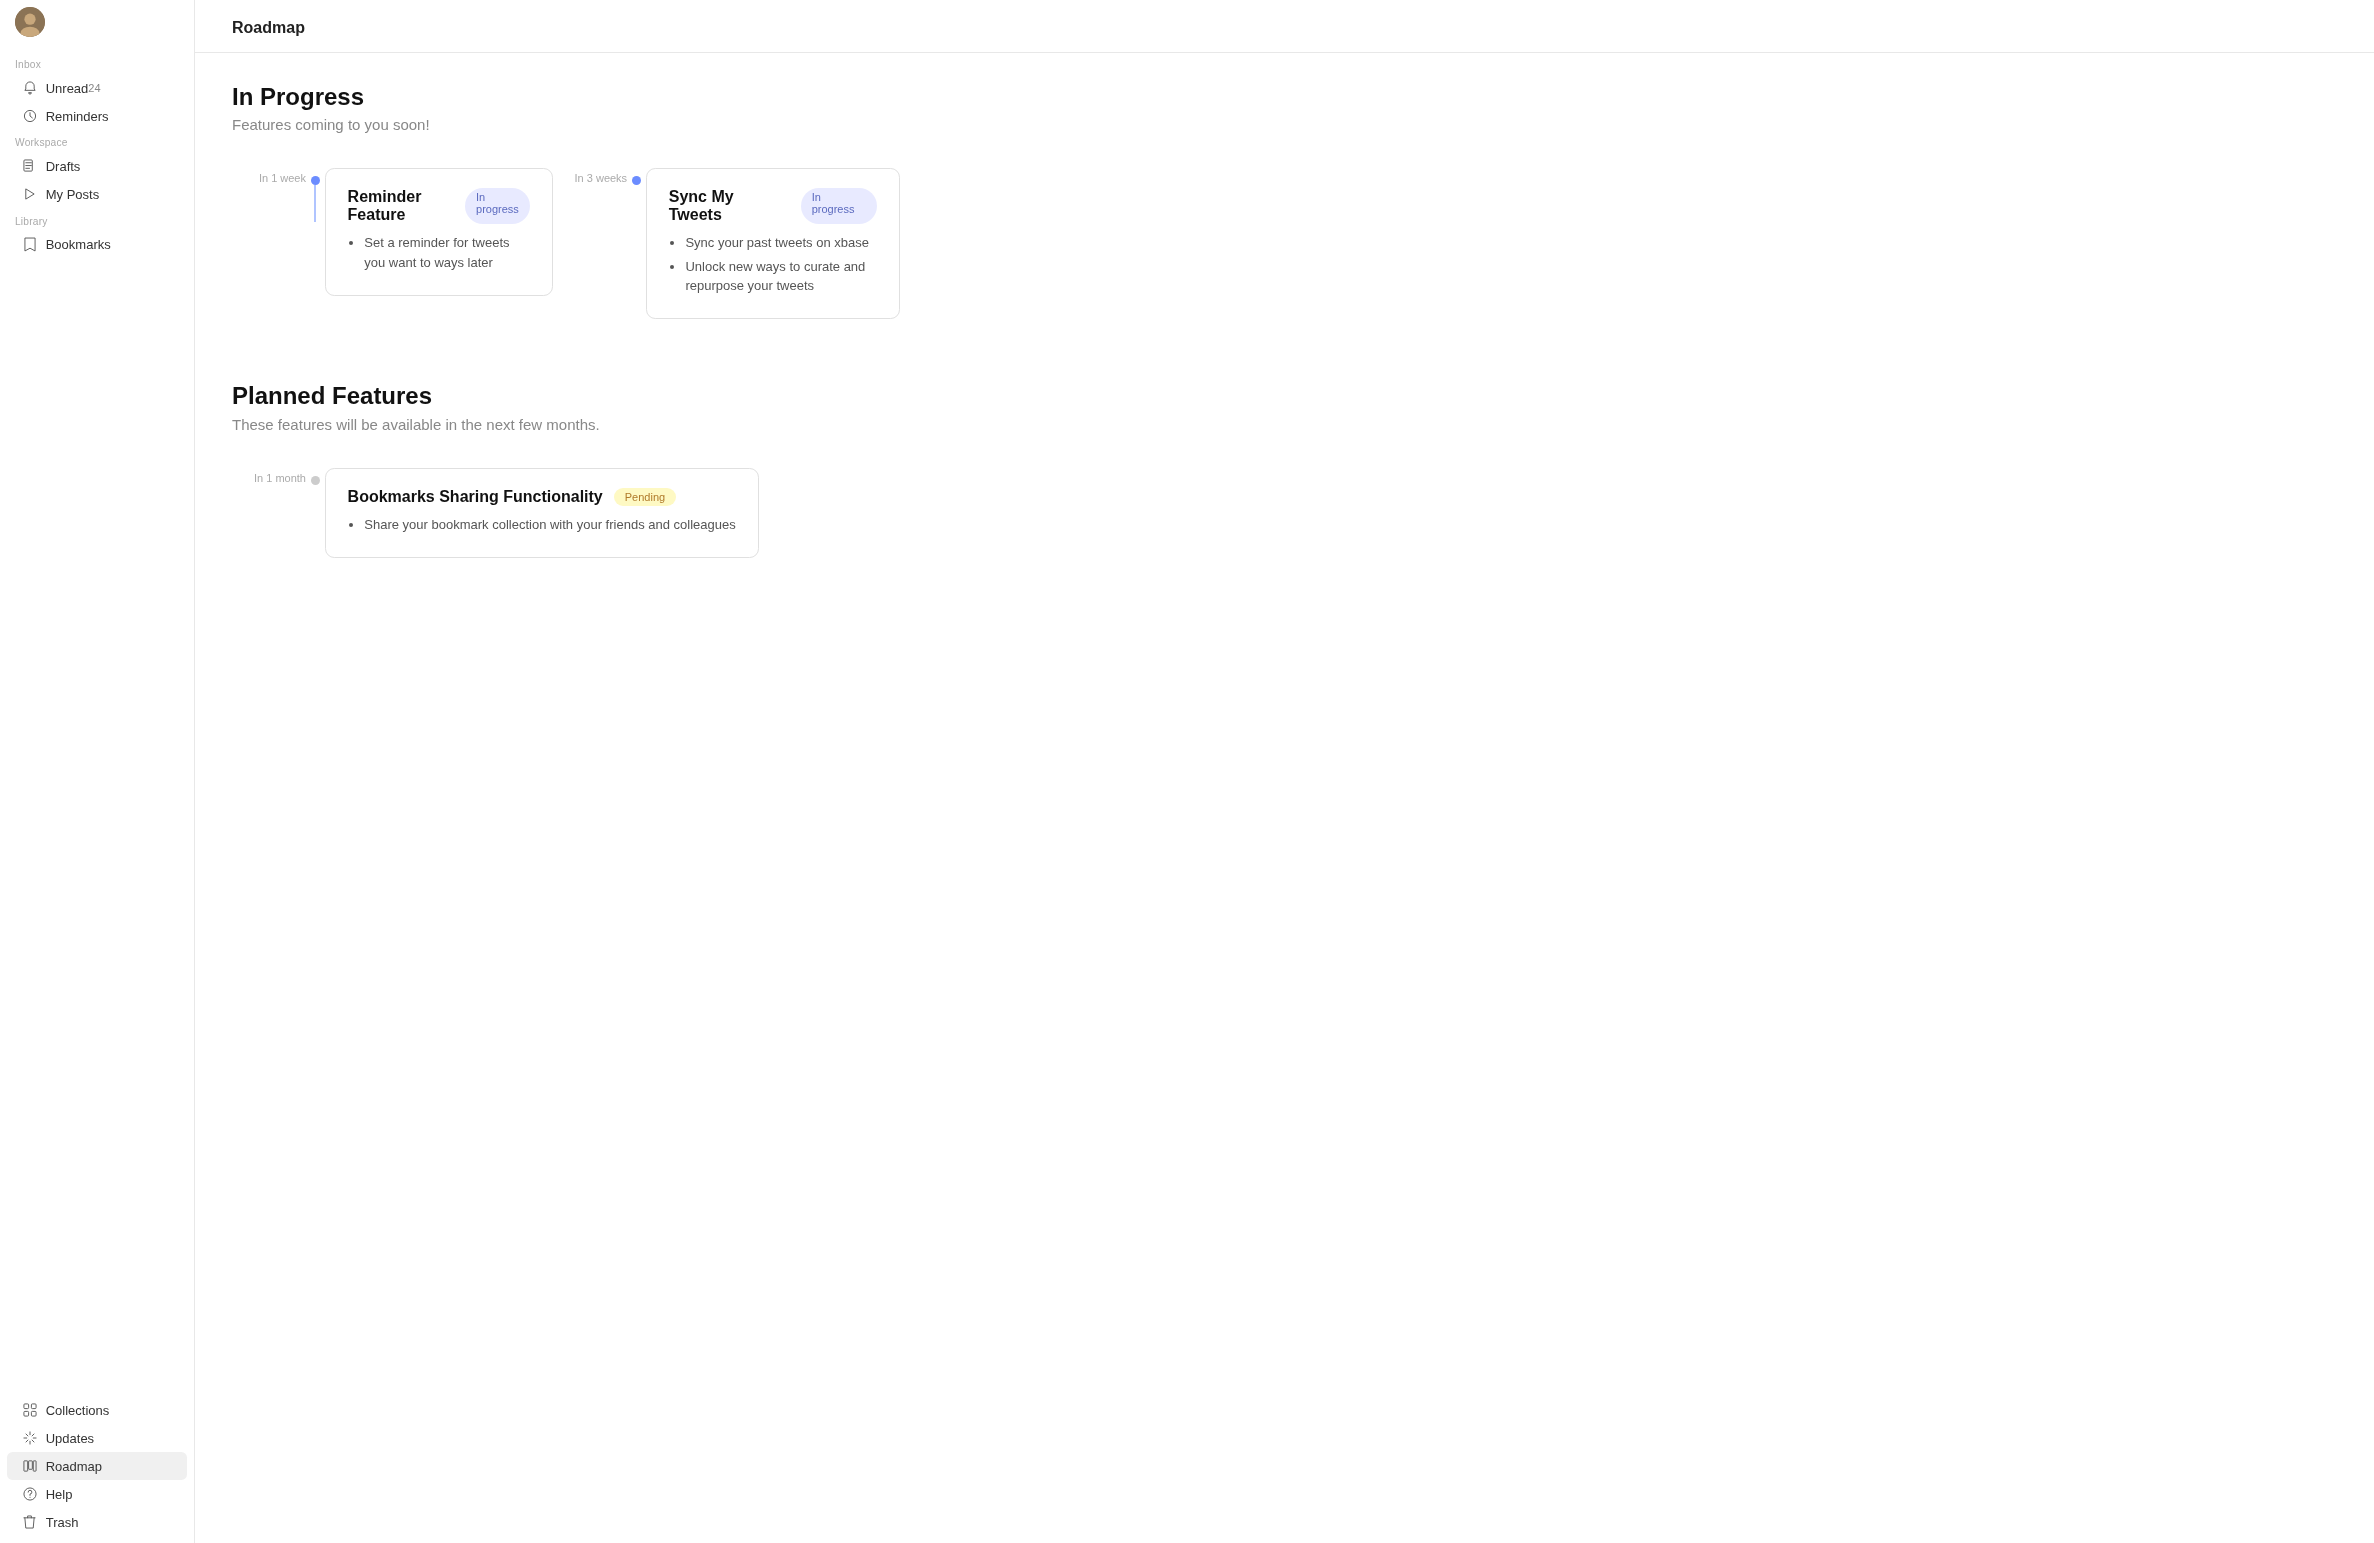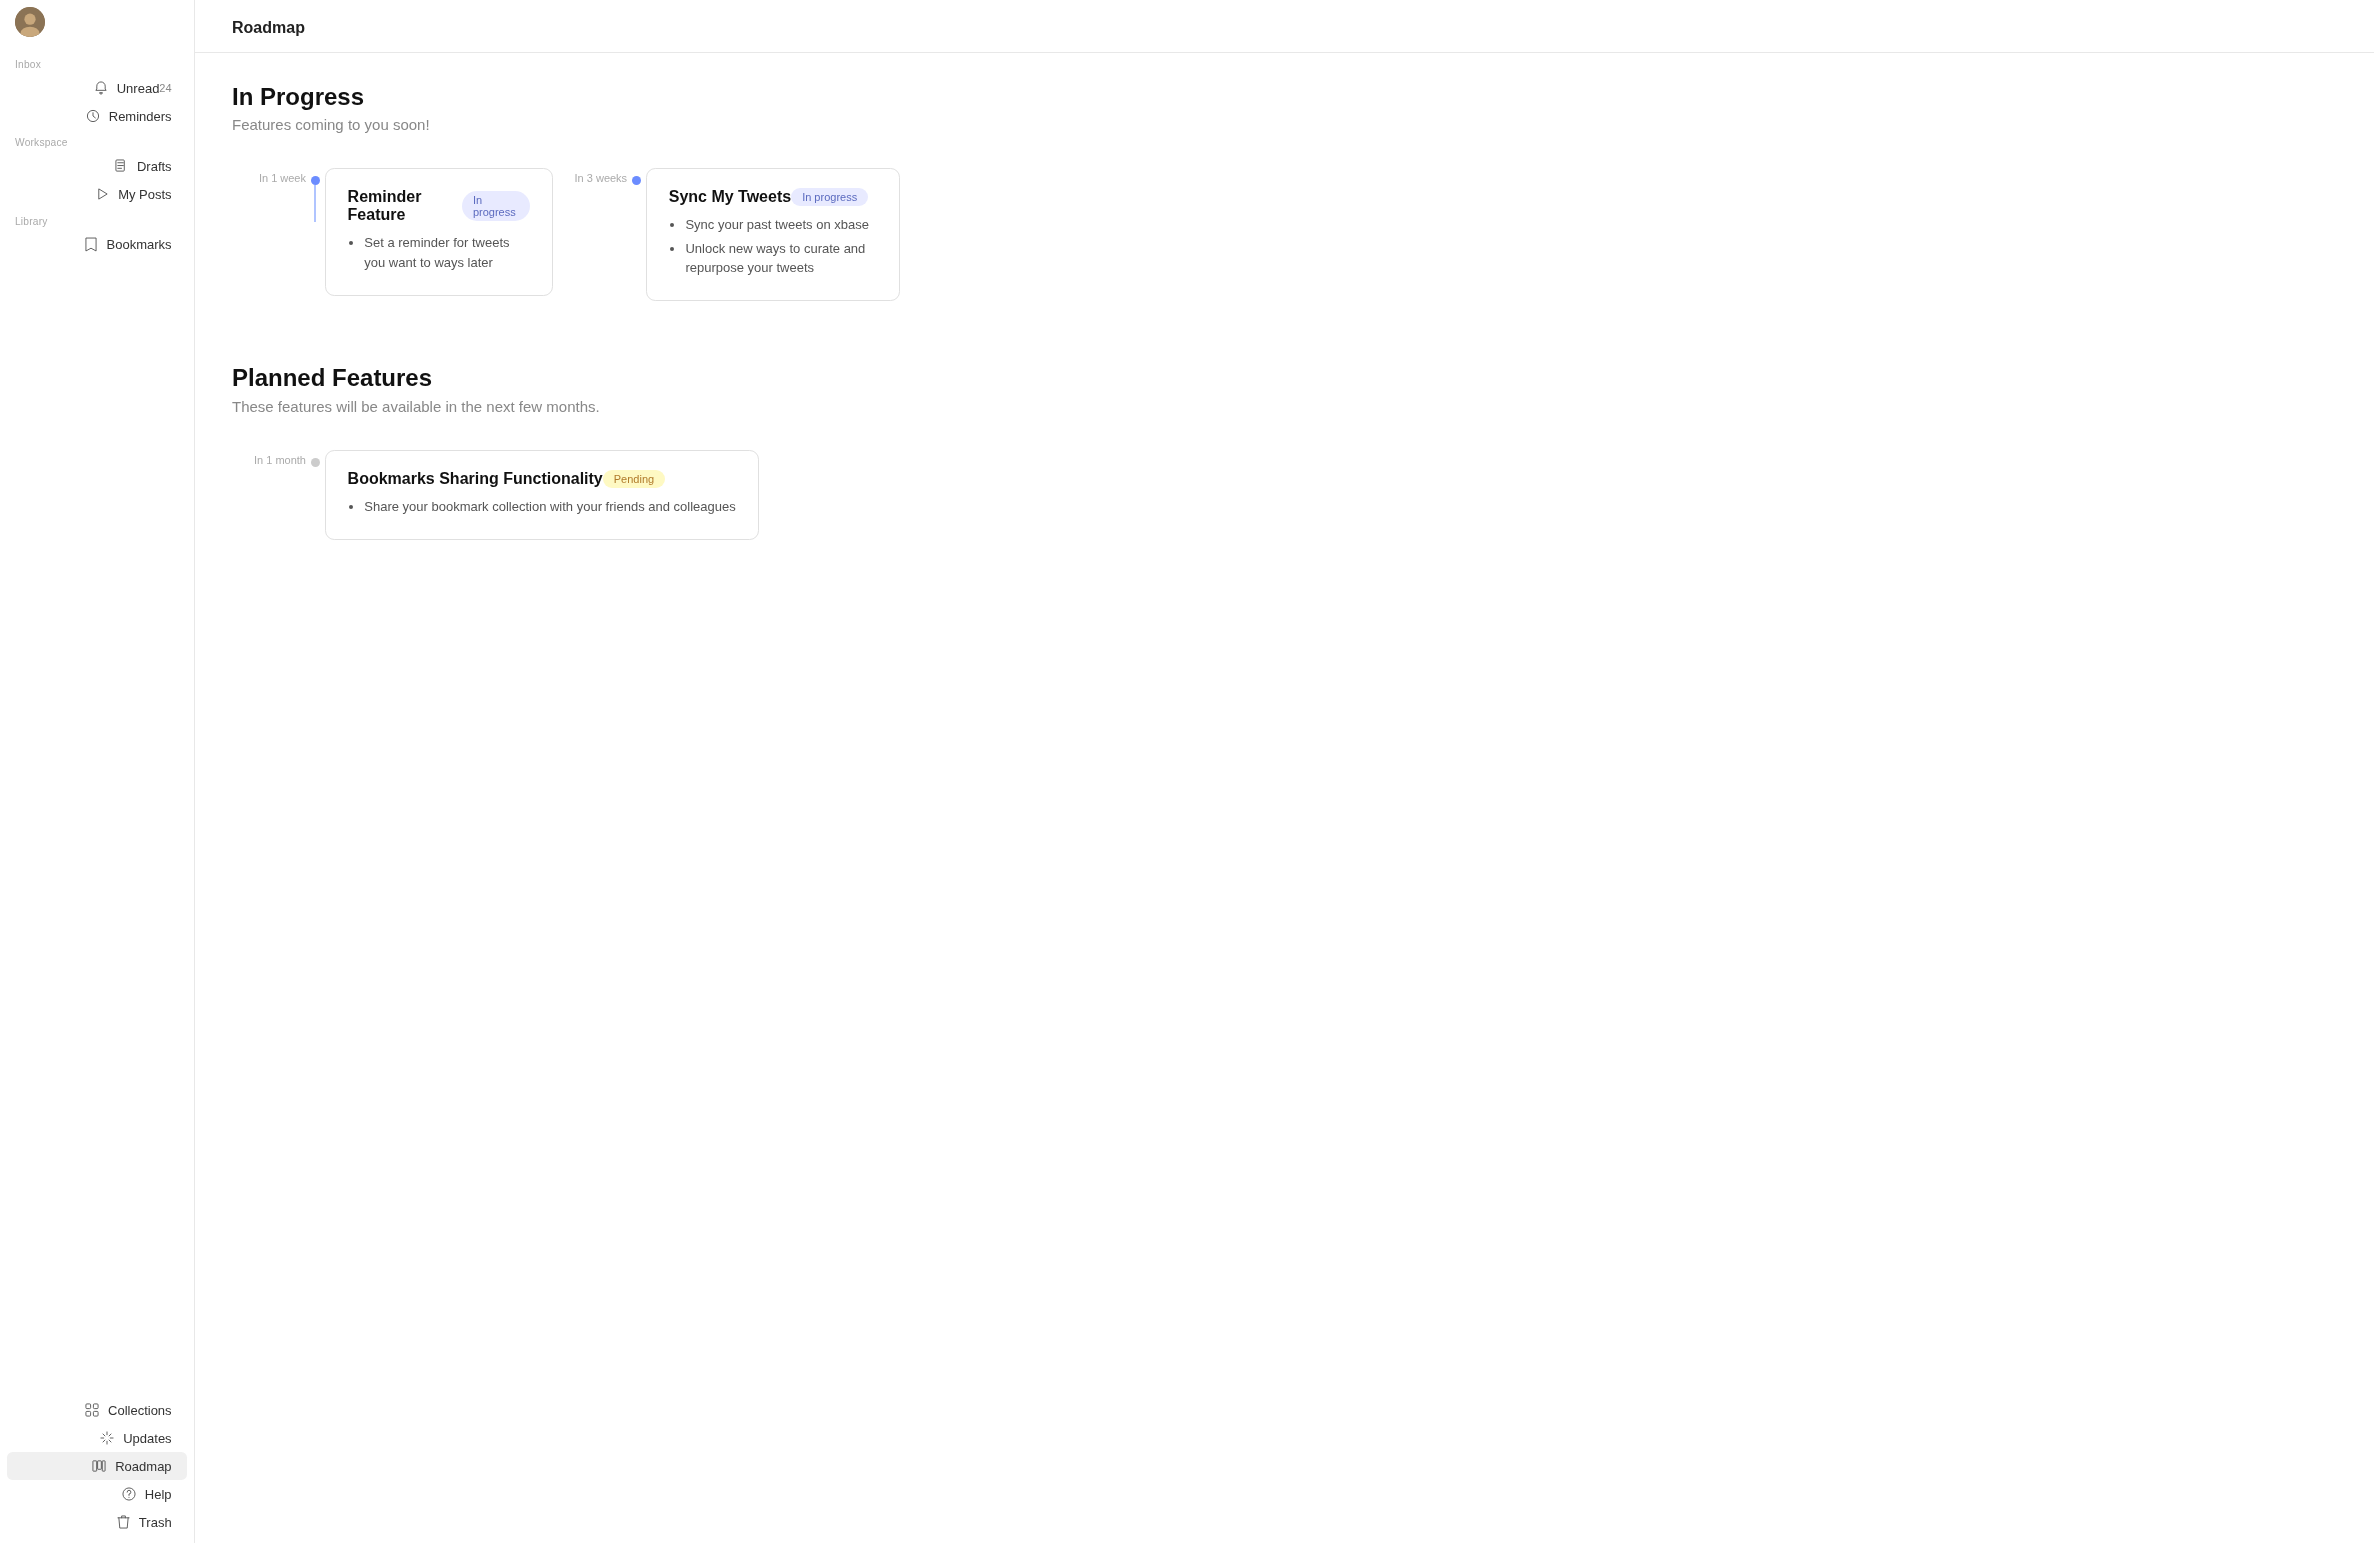--- a/index.html
+++ b/index.html
@@ -30,21 +30,21 @@
       padding: 7.4px 15px 3.7px 15px; letter-spacing: 0.02em;
       text-transform: none;
     }
     .sidebar-item {
       display: flex; align-items: center;
       padding: 6.5px 15px;
       font-size: 13px; color: #333;
       cursor: pointer; border-radius: 5.6px;
       margin: 0 7.4px;
       user-select: none;
-      justify-content: flex-end;
+      justify-content: flex-start;
     }
     .sidebar-item.active { background: #f0f0f0; font-weight: 500; }
     .sidebar-item-left { display: flex; align-items: center; gap: 8.3px; }
     .sidebar-badge {
       font-size: 11px; color: #888; font-weight: 400;
     }
     .sidebar-icon { width: 15px; height: 15px; display: flex; align-items: center; justify-content: center; color: #555; flex-shrink: 0; }
     .sidebar-spacer { flex: 1; }
     .sidebar-bottom { margin-top: auto; }
 
@@ -110,21 +110,21 @@
     .timeline-card {
       flex: 1;
       border: 0.9px solid #e0e0e0;
       border-radius: 9.3px;
       padding: 18.6px 22px;
       margin-bottom: 18.6px;
       margin-top: 9.3px;
       background: #fff;
     }
     .card-title-row {
-      display: flex; align-items: center; gap: 0; margin-bottom: 9.3px;
+      display: flex; gap: 11px; margin-bottom: 9.3px;
     }
     .card-title {
       font-size: 16px; font-weight: 600; color: #111;
     }
     .badge {
       padding: 2.8px 11px; border-radius: 18.6px; font-size: 11px; font-weight: 500;
     }
     .badge-inprogress {
       background: #e8eaff; color: #5b6abf;
     }

